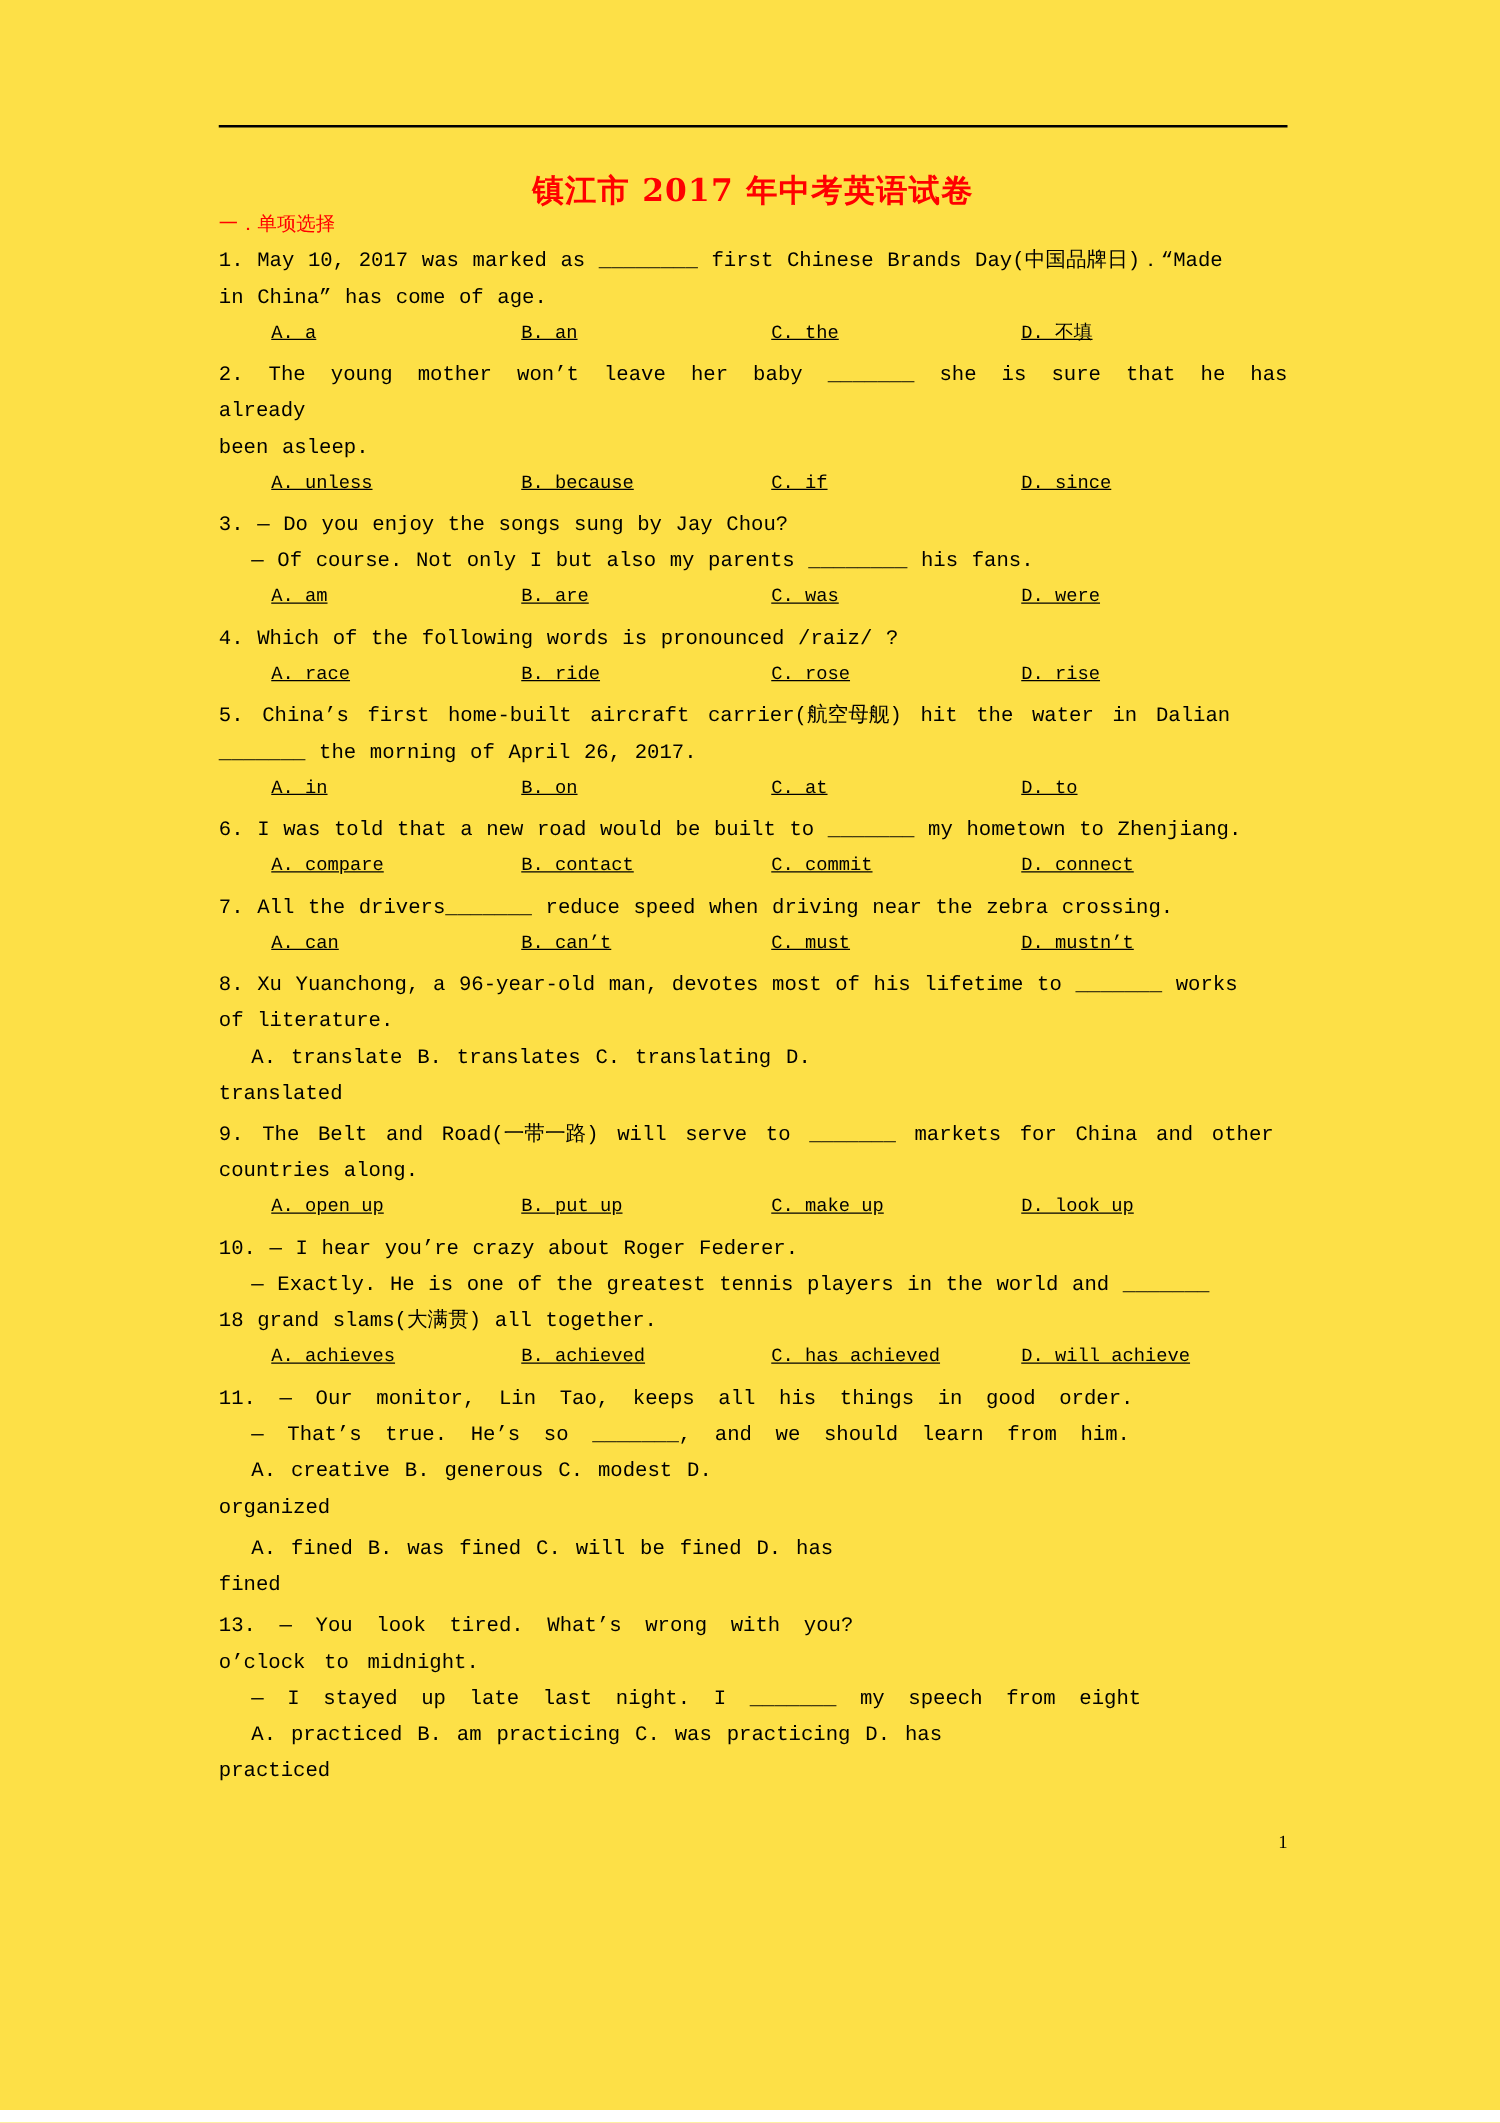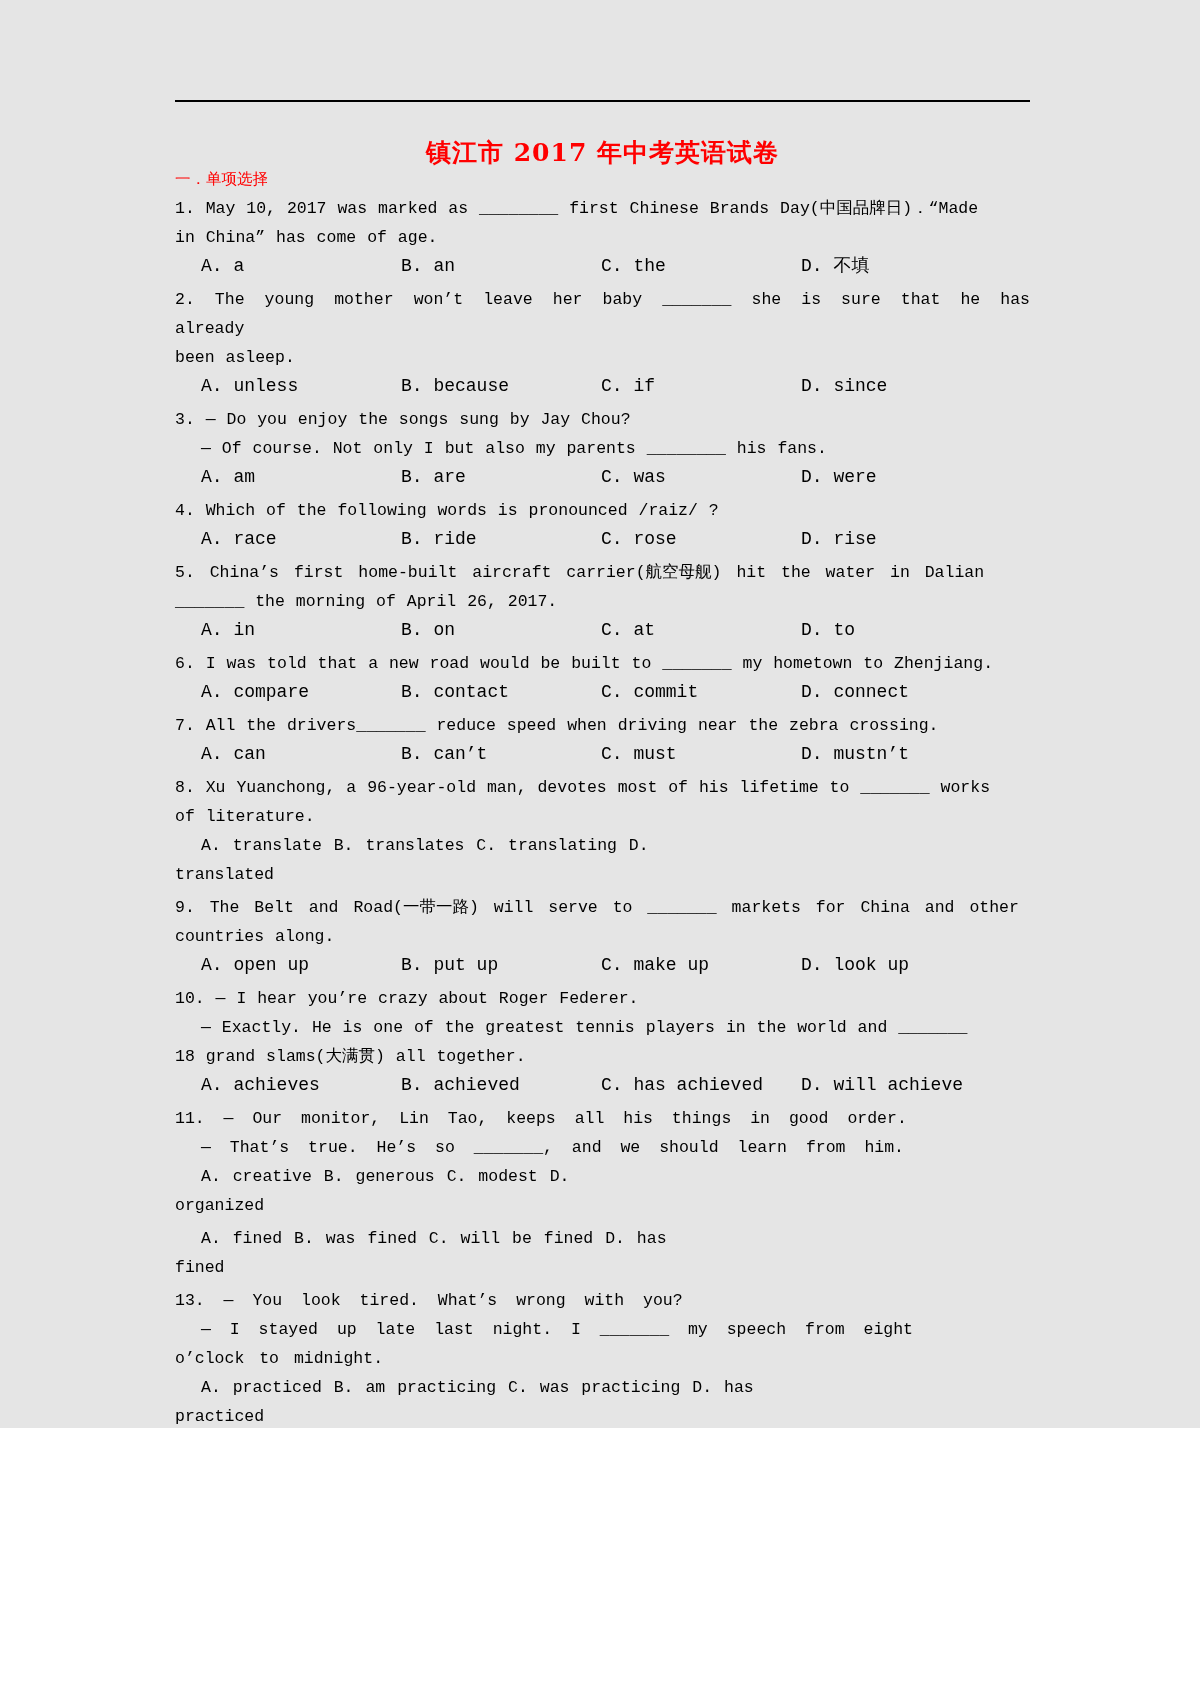--- a/index.html
+++ b/index.html
@@ -2,23 +2,23 @@
 <html><head>
 <meta charset="utf-8">
 <style>
   html, body {
     margin: 0;
     padding: 0;
     background: #ffffff;
   }
   .page {
     width: 1200px;
-    height: 1428px;
+    height: 1688px;
     position: relative;
-    background: #e5e5e5;
+    background: #fde047;
     box-sizing: border-box;
     font-family: "Liberation Mono", "DejaVu Sans Mono", monospace;
     color: #000000;
   }
   .content {
     position: absolute;
     left: 175px;
     top: 0;
     width: 855px;
   }
@@ -52,23 +52,24 @@
     word-spacing: 1px;
     font-family: Liberation Mono, monospace;
   }
   .stem.wide { word-spacing: 5px; }
   .stem.xwide { word-spacing: 9px; }
   .sub {
     margin-left: 26px;
   }
   .opts {
     display: flex;
-    font-size: 18px;
+    font-size: 15px;
     line-height: 29px;
-    margin-left: 26px;
+    margin-left: 42px;
+    text-decoration: underline;
   }
   .opts span { display: inline-block; }
   .o1 { width: 200px; }
   .o2 { width: 200px; }
   .o3 { width: 200px; }
   .o4 { width: 200px; }
   .opts-wrap {
     font-size: 16.5px;
     line-height: 29px;
     margin-left: 26px;
@@ -205,22 +206,22 @@
       <div class="stem">organized</div>
     </div>
 
     <div class="q">
       <div class="opts-wrap">A. fined               B. was fined           C. will be fined         D.   has</div>
       <div class="stem">fined</div>
     </div>
 
     <div class="q">
       <div class="stem xwide">13. — You look tired. What’s wrong with you?</div>
+      <div class="stem wide">o’clock to midnight.</div>
       <div class="stem xwide sub">— I stayed up late last night. I _______ my speech from eight</div>
-      <div class="stem wide">o’clock to midnight.</div>
       <div class="opts-wrap">A. practiced      B. am practicing      C. was practicing      D.   has</div>
       <div class="stem">practiced</div>
     </div>
 
   </div>
 
   <div class="pagenum">1</div>
 </div>
 
 </body></html>

